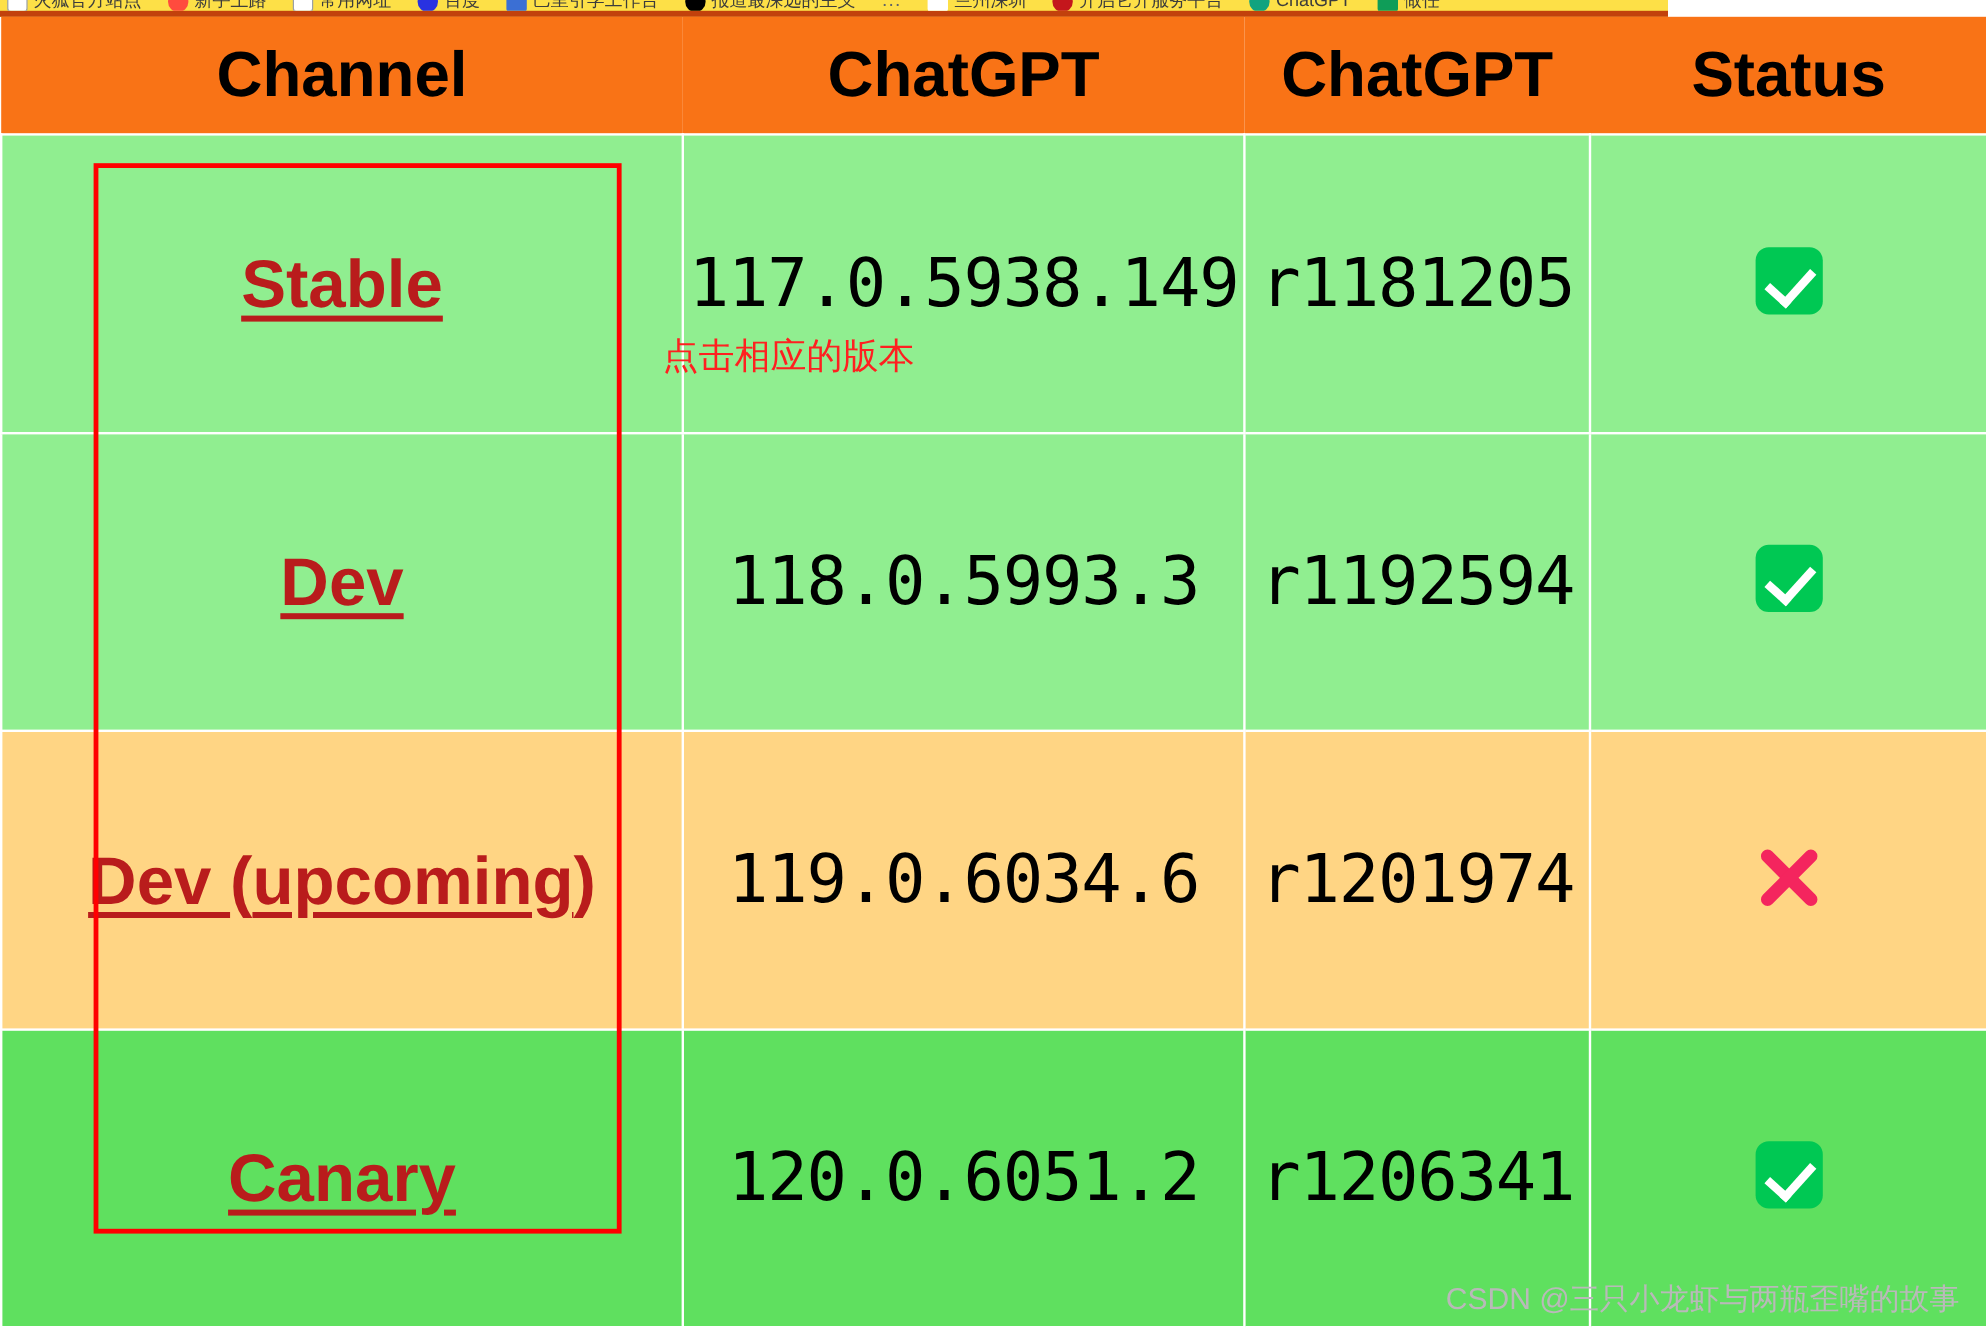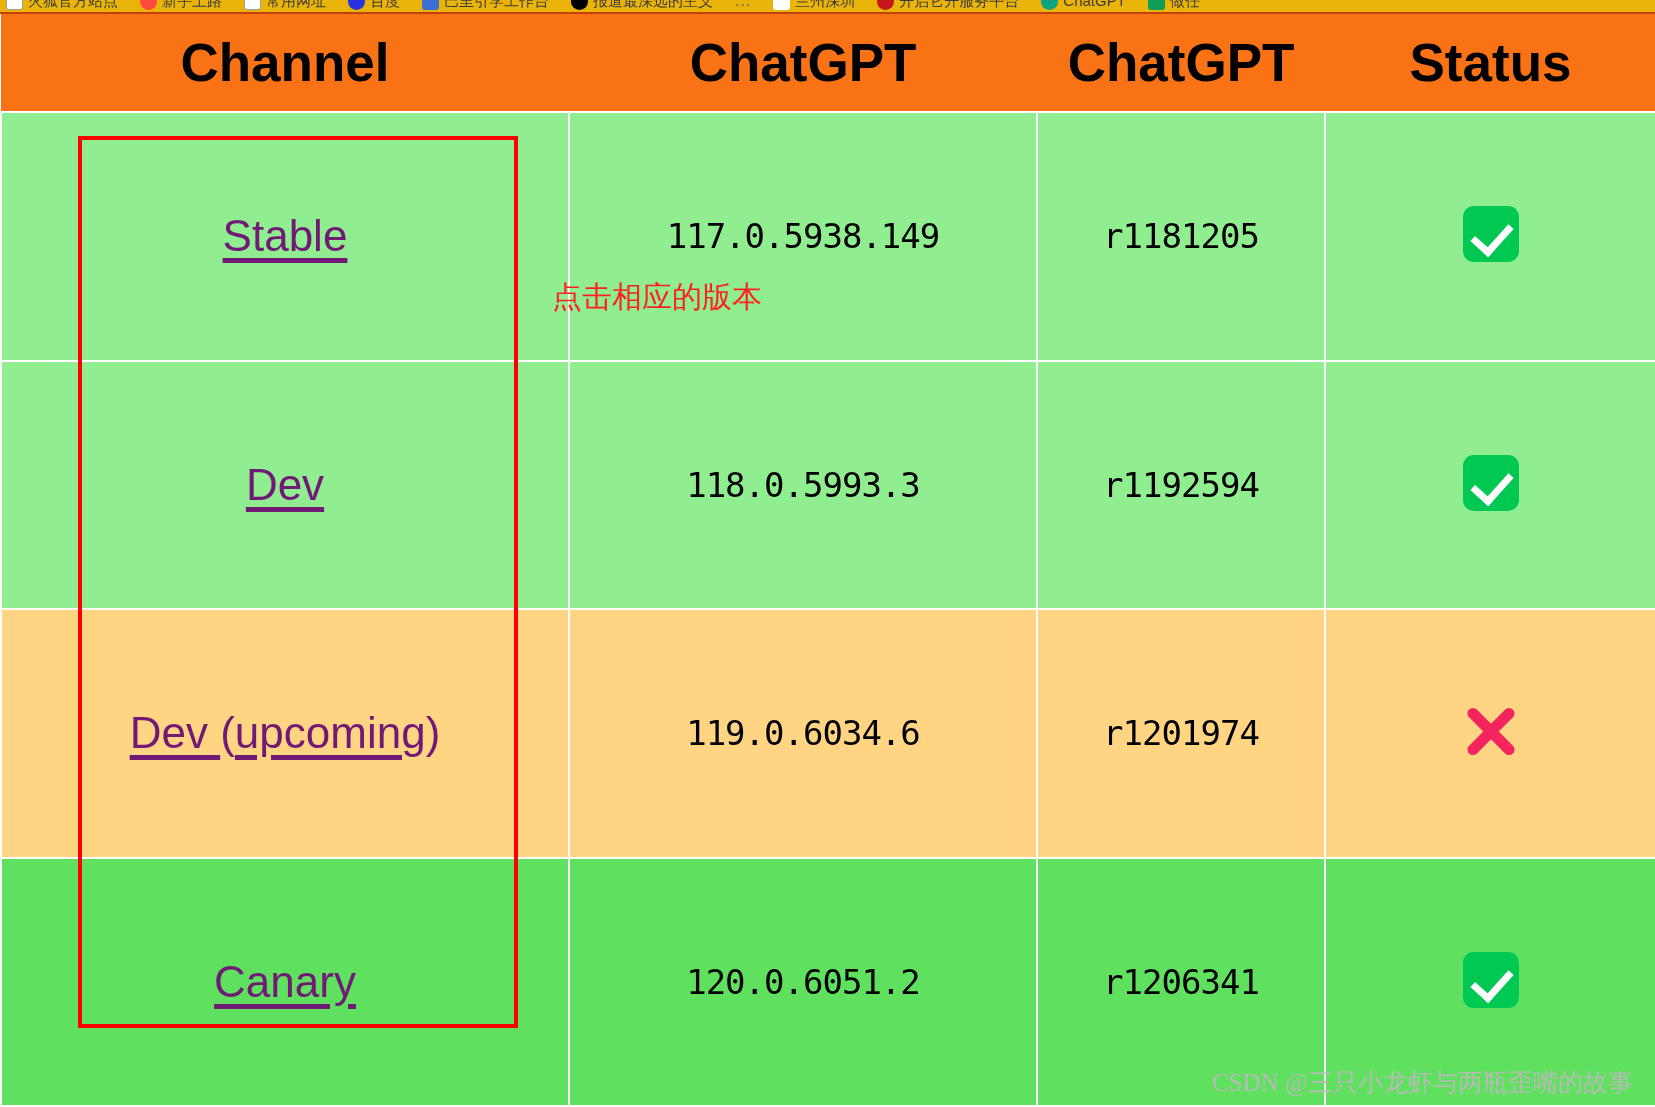--- a/index.html
+++ b/index.html
@@ -8,25 +8,25 @@
     width: 1655px; height: 1107px;
     background: #ffffff;
     font-family: "Liberation Sans", sans-serif;
     overflow: hidden;
   }
 
   
   #bookmarks-bar {
     position: absolute;
     top: 0; left: 0;
-    width: 1655px;
+    width: 1390px;
     height: 14px;
-    background: #eab308;
+    background: #fde047;
     overflow: hidden;
-    border-bottom: 2px solid #c2410c;
+    border-bottom: 5px solid #c2410c;
   }
   #bookmarks-strip {
     position: absolute;
     top: -13px;
     left: 6px;
     display: flex;
     align-items: center;
     gap: 22px;
     white-space: nowrap;
     height: 28px;
@@ -84,37 +84,37 @@
     text-align: center;
     vertical-align: middle;
     height: 151px;
   }
   tbody tr.row-green td  { background: #90ee90; }
   tbody tr.row-orange td { background: #ffd584; }
   tbody tr.row-brightgreen td { background: #5fe05f; }
 
   .chan-link {
     display: inline-block;
-    color: #701a75;
-    font-size: 44px;
-    font-weight: normal;
+    color: #b91c1c;
+    font-size: 56px;
+    font-weight: bold;
     text-decoration: underline;
     text-decoration-thickness: 5px;
     text-underline-offset: 7px;
     font-family: "Liberation Sans", sans-serif;
     white-space: nowrap;
     cursor: pointer;
   }
   .chan-link .nolink {
     text-decoration: none;
     display: inline-block;
   }
   .mono {
     font-family: "DejaVu Sans Mono", "Liberation Mono", monospace;
-    font-size: 34px;
+    font-size: 56px;
     color: #000000;
     letter-spacing: -1px;
     white-space: nowrap;
   }
 
   
   .status-ok {
     display: inline-block;
     width: 56px; height: 56px;
     border-radius: 11px;
@@ -169,21 +169,21 @@
     pointer-events: none;
   }
 
   
   #watermark {
     position: absolute;
     right: 22px;
     bottom: 8px;
     font-size: 25px;
     color: #b9b9b9;
-    font-family: Liberation Serif, serif;
+    font-family: Liberation Sans, sans-serif;
     white-space: nowrap;
     pointer-events: none;
   }
 </style>
 </head>
 <body>
 
 <div id="bookmarks-bar">
   <div id="bookmarks-strip">
       <div class="bm-item">

